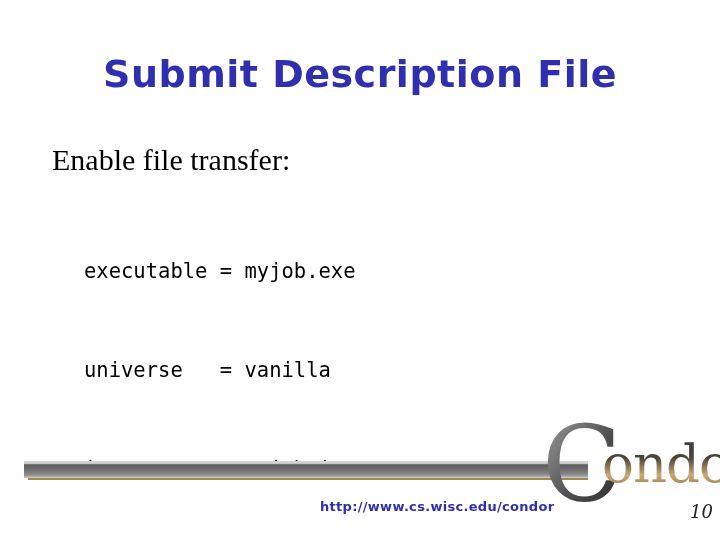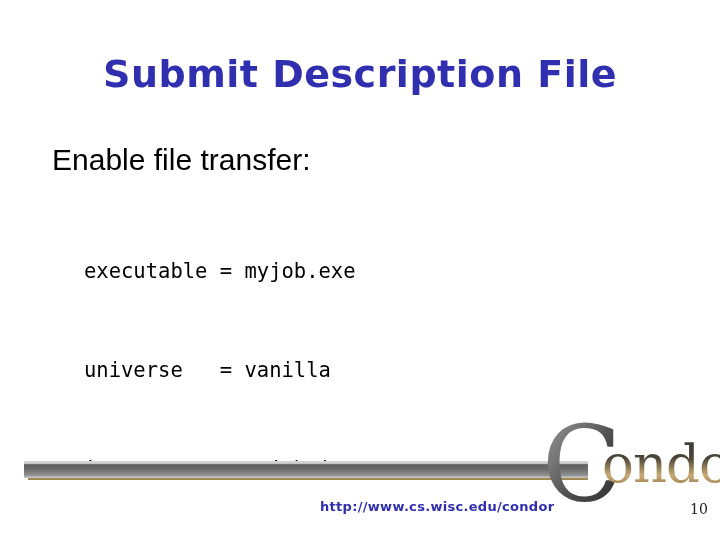--- a/index.html
+++ b/index.html
@@ -29,21 +29,21 @@
     letter-spacing: 0.5px;
     color: #2f2fb0;
     white-space: pre;
   }
 
   
   #subtitle {
     position: absolute;
     left: 52px;
     top: 143px;
-    font-family: Liberation Sans, sans-serif;
+    font-family: Liberation Serif, serif;
     font-size: 30px;
     color: #000000;
     white-space: pre;
   }
 
   
   #code-block {
     position: absolute;
     left: 84px;
     top: 189px;
@@ -100,23 +100,24 @@
     color: #2f2fb0;
     white-space: pre;
   }
 
   
   #page-number {
     position: absolute;
     left: 690px;
     top: 501px;
     font-family: "DejaVu Serif", serif;
-    font-size: 14px;
+    font-size: 18px;
     color: #222222;
     white-space: pre;
+    font-style: italic;
   }
 
   
   #condor-logo {
     position: absolute;
     left: 540px;
     top: 419px;
     width: 180px;
     height: 100px;
   }

